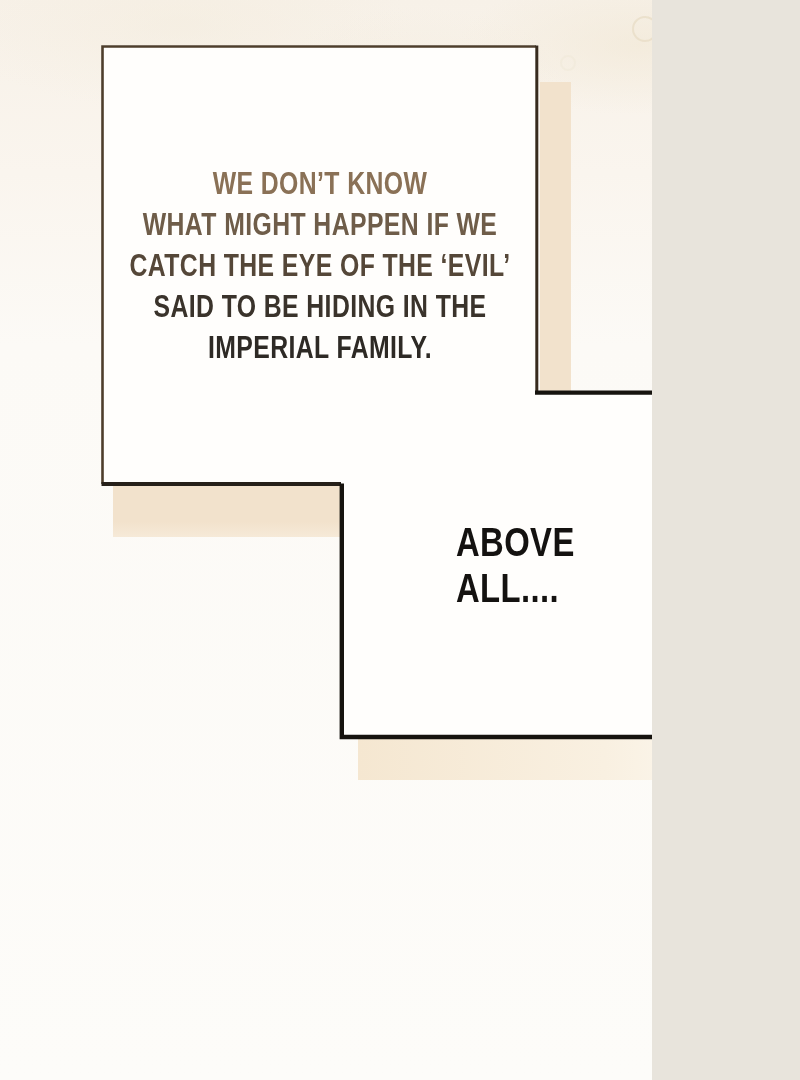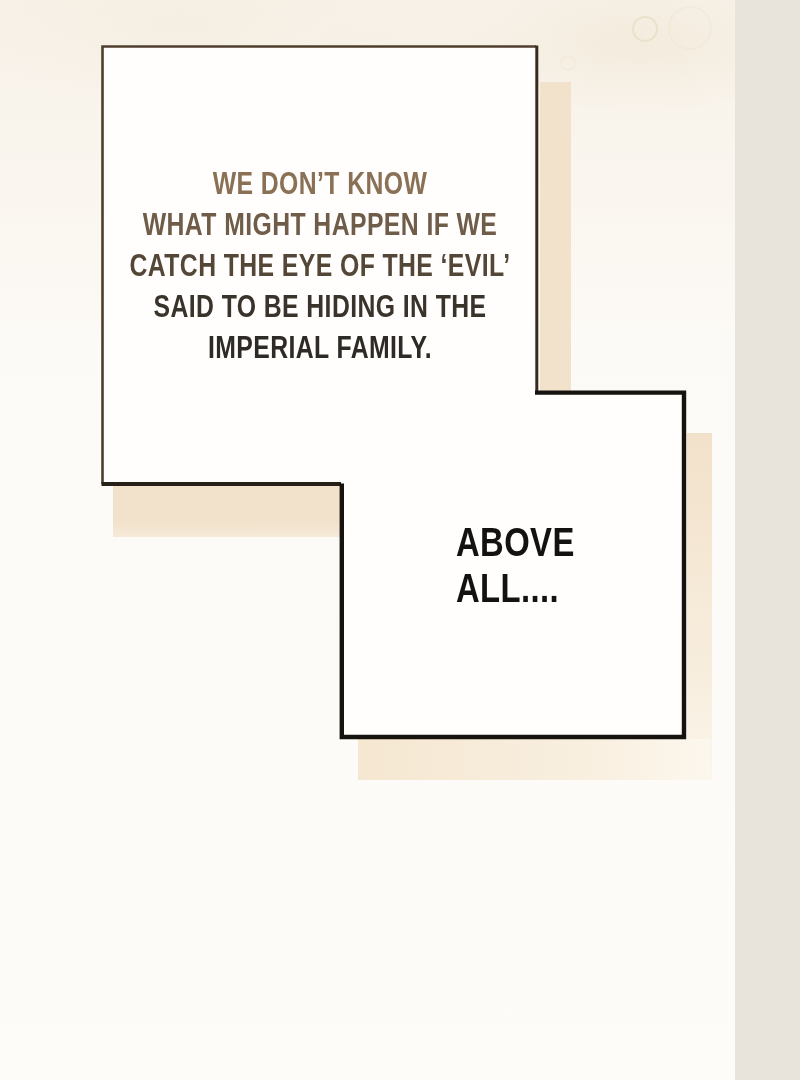--- a/index.html
+++ b/index.html
@@ -2,21 +2,21 @@
 <html><head>
 <meta charset="utf-8">
 <style>
   html, body {
     margin: 0;
     padding: 0;
     background: #e8e4dc;
   }
   .canvas {
     position: relative;
-    width: 735px;
+    width: 652px;
     height: 1080px;
     overflow: hidden;
     font-family: "Liberation Sans", "DejaVu Sans", sans-serif;
     background:
       radial-gradient(260px 100px at 640px 45px, rgba(240,230,210,0.55), rgba(240,230,210,0) 70%),
       radial-gradient(320px 120px at 180px 25px, rgba(243,235,219,0.45), rgba(243,235,219,0) 72%),
       radial-gradient(200px 90px at 420px 70px, rgba(241,233,216,0.35), rgba(241,233,216,0) 70%),
       linear-gradient(#f7f1e8 0%, #faf5ee 16%, #fcfaf6 32%, #fdfcf9 100%);
   }
   .texture-circle {

